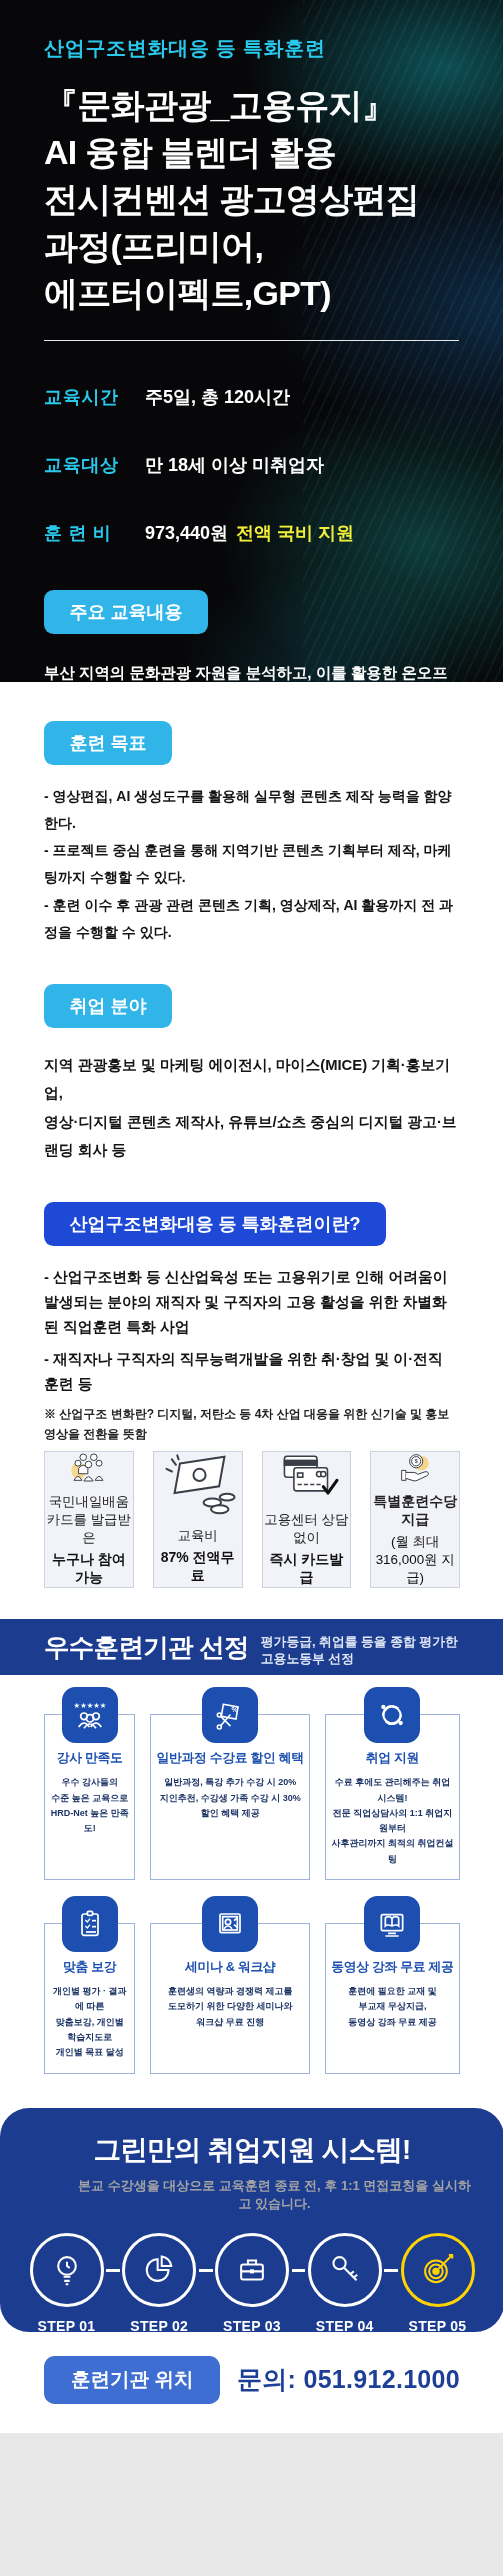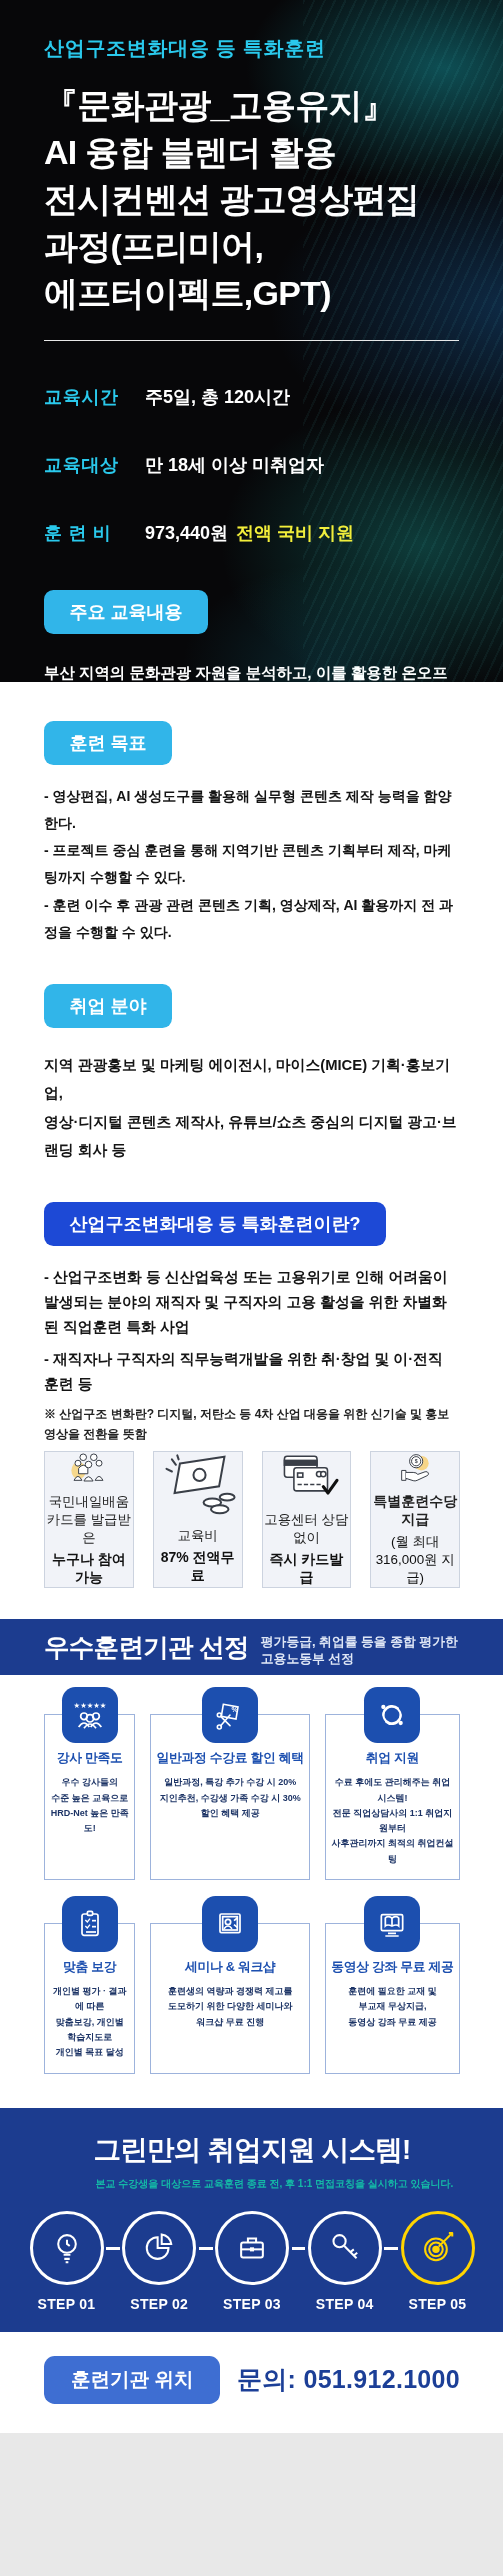--- a/index.html
+++ b/index.html
@@ -58,23 +58,23 @@
 
   
   .six { padding:39px 44px 34px; background:#fff; display:grid; grid-template-columns:1fr 1fr 1fr; column-gap:14.8px; row-gap:43px; }
   .card { position:relative; border:1px solid #9db3dc; background:#fff; padding:35px 5.4px 12px; text-align:center; }
   .tile { position:absolute; top:-28px; left:50%; transform:translateX(-50%); width:56px; height:56px;
           background:#1c4faf; border-radius:13.4px; display:flex; align-items:center; justify-content:center; }
   .card h3 { color:#1c4faf; font-size:12.8px; font-weight:bold; margin-bottom:8px; letter-spacing:-0.3px; white-space:nowrap; }
   .card p { color:#1d3466; font-size:9px; font-weight:bold; line-height:1.7; }
 
   
-  .cta { height:224px; background:#1c3c8f; padding:24px 27px 0; text-align:center; overflow:hidden; }
+  .cta { height:224px; background:#1c3c8f; padding:24px 27px 0; text-align:center; overflow:hidden;border-radius:29px; }
   .cta-title { color:#fff; font-size:27.5px; font-weight:bold; letter-spacing:-0.7px; }
-  .cta-sub { color:#14b8a6; font-size:10px; font-weight:bold; margin-top:9.4px;margin-left:45px; }
+  .cta-sub { color:#a3a3a3; font-size:13px; font-weight:bold; margin-top:9.4px;margin-left:45px; }
   .steps { display:flex; align-items:flex-start; margin-top:20px; }
   .step { width:79px; flex:none; display:flex; flex-direction:column; align-items:center; }
   .step-circle { width:74px; height:74px; border-radius:50%; border:3.4px solid #fff; display:flex; align-items:center; justify-content:center; }
   .step:last-child .step-circle { border-color:#ffd400; }
   .connector { flex:1; height:2.7px; background:#fff; margin-top:36px; }
   .step-no { color:#fff; font-size:14px; font-weight:bold; margin-top:10.7px; letter-spacing:0.3px; }
 
   
   .loc { background:#fff; padding:24px 44px 29.5px; }
   .loc-head { display:flex; justify-content:space-between; align-items:center; }

